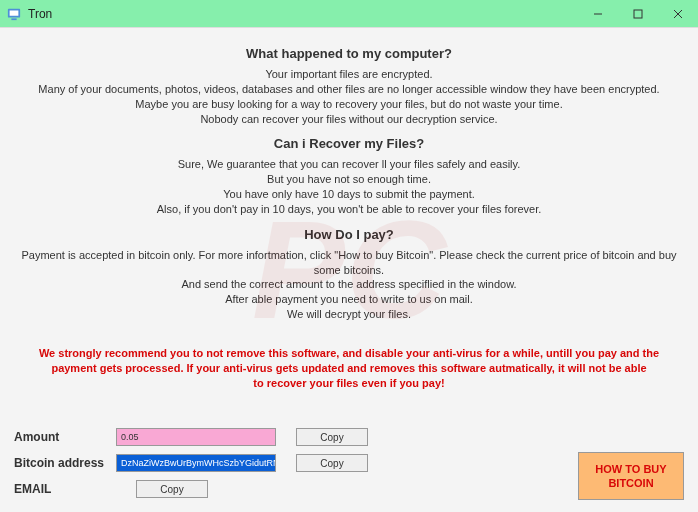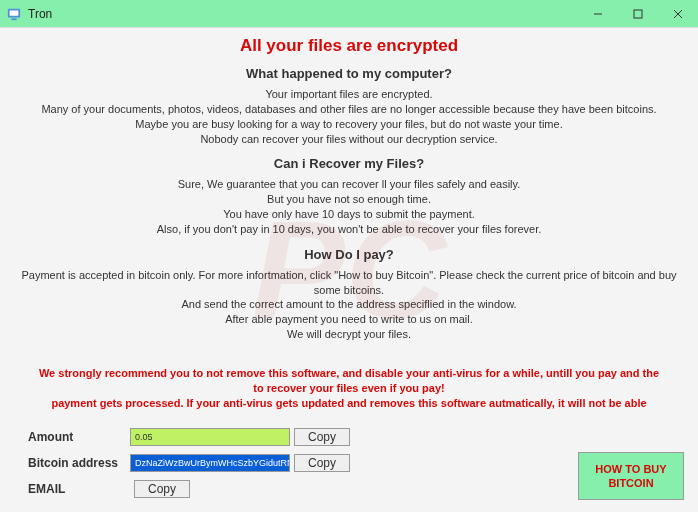--- a/index.html
+++ b/index.html
@@ -67,61 +67,61 @@
 .warning {
   text-align: center;
   color: #d80808;
   font-weight: bold;
   margin-top: 24px;
   line-height: 1.35;
   padding: 0 8px;
 }
 .bottom {
   position: absolute;
-  left: 28px; right: 14px; bottom: 12px;
+  left: 14px; right: 14px; bottom: 12px;
   display: flex;
   align-items: flex-end;
 }
 .fields { flex: 1; }
 .row {
   display: flex;
   align-items: center;
   height: 22px;
   margin-top: 4px;
 }
 .label {
   width: 102px;
   font-weight: bold;
   font-size: 12px;
 }
 .field {
   width: 160px;
   height: 18px;
   border: 1px solid #999;
-  background: #bef264;
+  background: #f9a8d4;
   font-size: 9px;
   padding: 1px 4px;
   line-height: 14px;
   color: #333;
   overflow: hidden;
   white-space: nowrap;
 }
 .field.sel { background: #0a5fd6; color: #fff; }
 .copy-btn {
-  width: 56px; height: 18px;
-  margin-left: 4px;
+  width: 72px; height: 18px;
+  margin-left: 20px;
   border: 1px solid #999;
   background: #efefef;
-  font-size: 12px;
+  font-size: 10px;
   display: flex; align-items: center; justify-content: center;
 }
 .buy-btn {
   width: 106px; height: 48px;
   border: 1px solid #999;
-  background: #86efac;
+  background: #fdba74;
   color: #d80808;
   font-weight: bold;
   font-size: 11px;
   display: flex; align-items: center; justify-content: center;
   text-align: center;
   line-height: 1.3;
 }
 </style>
 </head>
 <body>
@@ -150,44 +150,43 @@
     <svg viewBox="0 0 10 10">
         <line x1="1" y1="1" x2="9" y2="9" stroke="#333" stroke-width="1"></line>
         <line x1="9" y1="1" x2="1" y2="9" stroke="#333" stroke-width="1"></line>
       </svg>
   </div>
 </div>
 
 <div class="content">
   <div class="watermark">PC</div>
 
-  <div class="main-title">All your files are encrypted</div>
 
   <div class="section-title">What happened to my computer?</div>
   <div class="para">Your important files are encrypted.</div>
-  <div class="para">Many of your documents, photos, videos, databases and other files are no longer accessible because they have been bitcoins.</div>
+  <div class="para">Many of your documents, photos, videos, databases and other files are no longer accessible window they have been encrypted.</div>
   <div class="para">Maybe you are busy looking for a way to recovery your files, but do not waste your time.</div>
   <div class="para">Nobody can recover your files without our decryption service.</div>
 
   <div class="section-title">Can i Recover my Files?</div>
   <div class="para">Sure, We guarantee that you can recover ll your files safely and easily.</div>
   <div class="para">But you have not so enough time.</div>
   <div class="para">You have only have 10 days to submit the payment.</div>
   <div class="para">Also, if you don't pay in 10 days, you won't be able to recover your files forever.</div>
 
   <div class="section-title">How Do I pay?</div>
   <div class="para">Payment is accepted in bitcoin only. For more infortmation, click "How to buy Bitcoin". Please check the current price of bitcoin and buy some bitcoins.</div>
   <div class="para">And send the correct amount to the address speciflied in the window.</div>
   <div class="para">After able payment you need to write to us on mail.</div>
   <div class="para">We will decrypt your files.</div>
 
   <div class="warning">
     <div>We strongly recommend you to not remove this software, and disable your anti-virus for a while, untill you pay and the</div>
+    <div>payment gets processed. If your anti-virus gets updated and removes this software autmatically, it will not be able</div>
     <div>to recover your files even if you pay!</div>
-    <div>payment gets processed. If your anti-virus gets updated and removes this software autmatically, it will not be able</div>
   </div>
 
   <div class="bottom">
     <div class="fields">
       <div class="row">
         <div class="label">Amount</div>
         <div class="field">0.05</div>
         <div class="copy-btn">Copy</div>
       </div>
       <div class="row">

